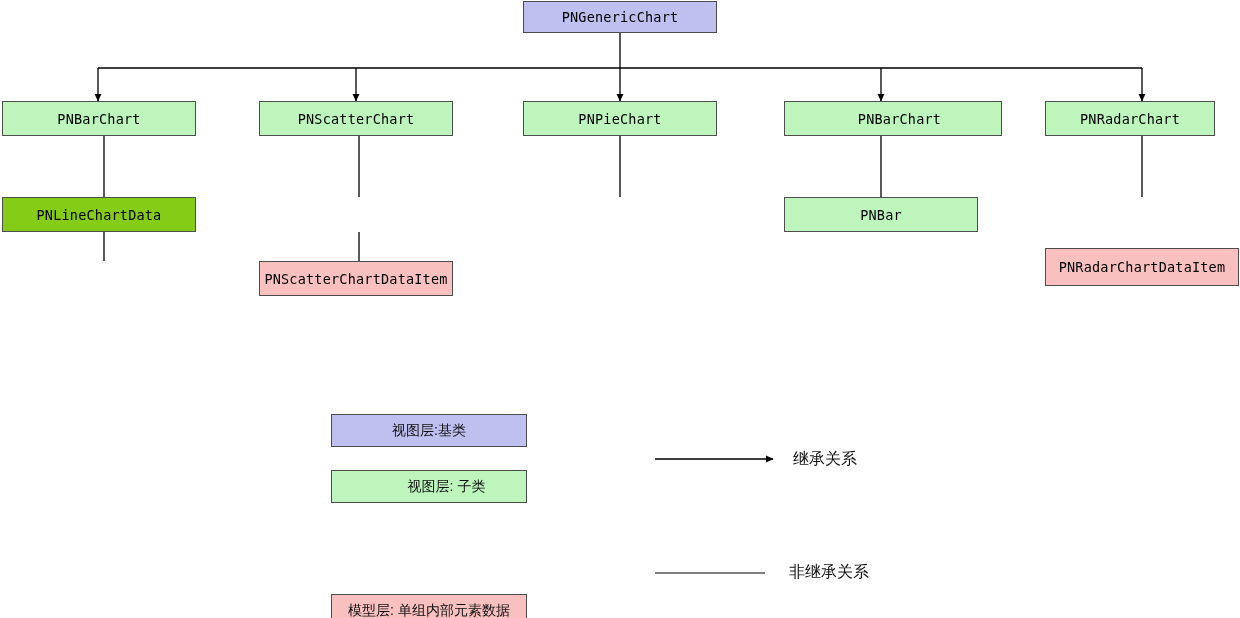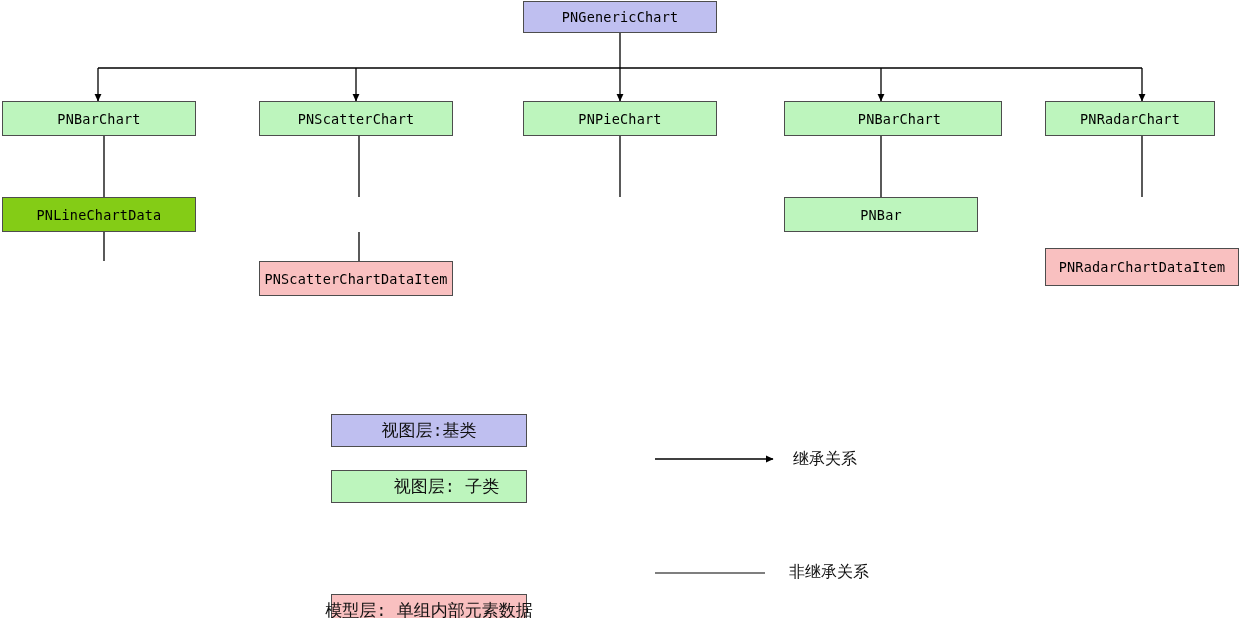--- a/index.html
+++ b/index.html
@@ -41,23 +41,23 @@
   .fill-group   { background: #84cc16; }
   .fill-item    { background: #f9c0c0; }
 
   .legend-box {
     position: absolute;
     box-sizing: border-box;
     border: 1.4px solid #4d4d4d;
     display: flex;
     align-items: center;
     justify-content: center;
-    font-size: 17px;
+    font-size: 14px;
     color: #111111;
-    font-family: Liberation Mono, monospace;
+    font-family: Liberation Sans, sans-serif;
     white-space: nowrap;
     z-index: 2;
     text-align: center;
   }
   .rel-label {
     position: absolute;
     font-size: 16px;
     color: #111111;
     font-family: "DejaVu Sans", "Liberation Sans", sans-serif;
     white-space: nowrap;

